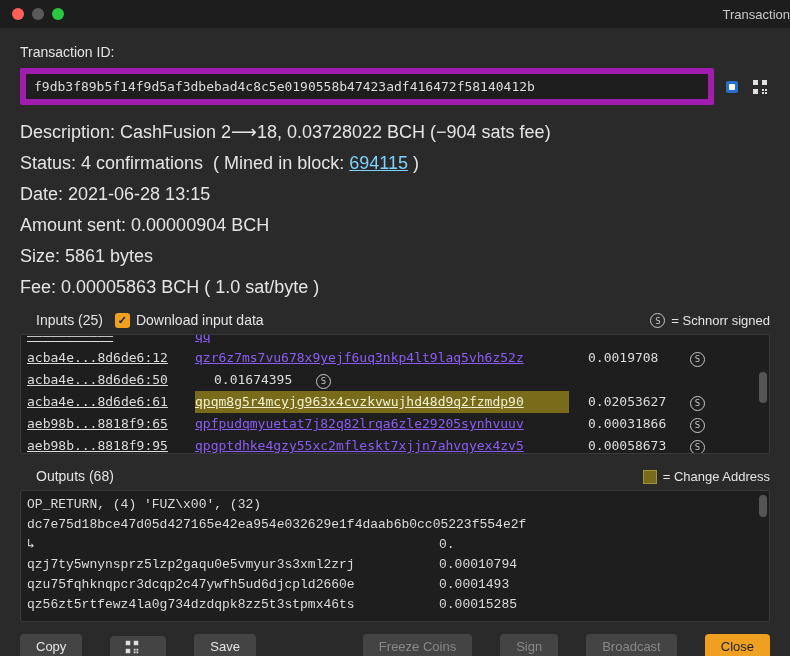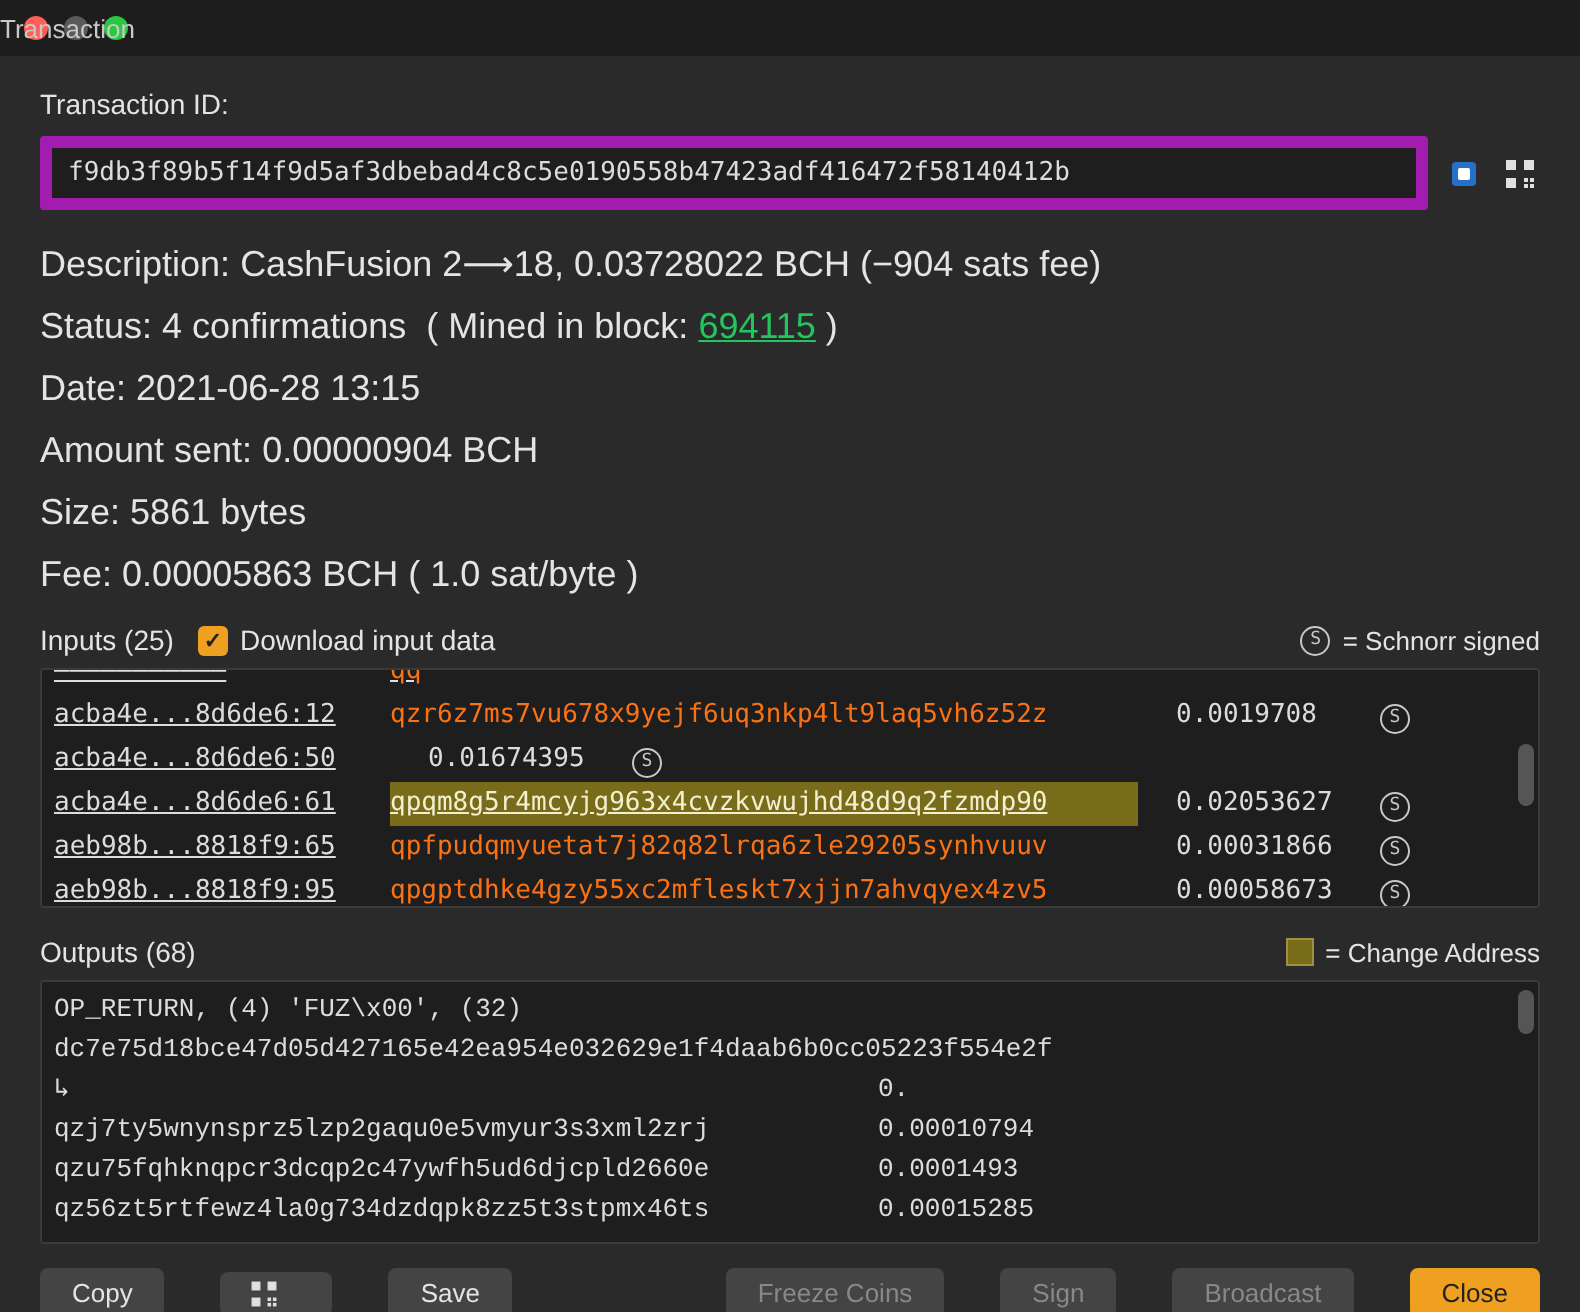--- a/index.html
+++ b/index.html
@@ -26,21 +26,21 @@
   }
   .traffic-light {
     width: 12px; height: 12px; border-radius: 50%;
   }
   .tl-red { background: #ff5f57; }
   .tl-yellow { background: #5a5a5a; }
   .tl-green { background: #28c840; }
   .title {
     position: absolute;
     left: 0; right: 0;
-    text-align: left;
+    text-align: right;
     color: #c8c8c8;
     font-size: 13px;
     pointer-events: none;
   }
   .content {
     padding: 16px 20px 12px 20px;
   }
   .field-label {
     color: #e4e4e4;
     font-size: 14px;
@@ -68,31 +68,32 @@
     width: 20px; height: 20px;
     display: flex; align-items: center; justify-content: center;
     cursor: pointer;
   }
   .info-line {
     color: #e4e4e4;
     font-size: 18px;
     margin-bottom: 10px;
   }
   .link {
-    color: #22c55e;
+    color: #7dd3fc;
     text-decoration: underline;
     cursor: pointer;
   }
   .section-header {
     display: flex;
-    align-items: center;
+    align-items: flex-end;
     font-size: 14px;
     color: #e4e4e4;
     margin-top: 14px;
     margin-bottom: 6px;
+    margin-left: 16px;
   }
   .section-header .left { display: flex; align-items: center; gap: 12px; }
   .section-header .right { margin-left: auto; display: flex; align-items: center; gap: 6px; font-size: 13px;}
   .checkbox {
     width: 15px; height: 15px; border-radius: 3px;
     background: #f0a020;
     display: inline-flex; align-items: center; justify-content: center;
     color: #222; font-size: 11px; font-weight: bold;
   }
   .circle-s {
@@ -122,21 +123,21 @@
   }
   .inputs-area { height: 120px; }
   .outputs-area { height: 132px; font-family: Liberation Mono, monospace; }
   .io-row {
     display: flex;
     align-items: center;
     line-height: 22px;
     white-space: nowrap;
   }
   .col1 { width: 168px; text-decoration: underline; color: #dcdcdc; }
-  .col2 { width: 374px; color: #f97316; }
+  .col2 { width: 374px; text-decoration: underline; color: #8b5cf6; }
   .col2.highlight {
     background: #786c1a;
     color: #f2f0d0;
     text-decoration: underline;
   }
   .col3 { width: 102px; color: #dcdcdc; text-align: left; margin-left: 19px; }
   .col4 { width: 18px; }
   .partial-top { margin-top: -14px; text-decoration: underline; }
   .out-row { line-height: 20px; white-space: nowrap; color: #dcdcdc;}
   .out-col1 { display:inline-block; width: 412px; }

